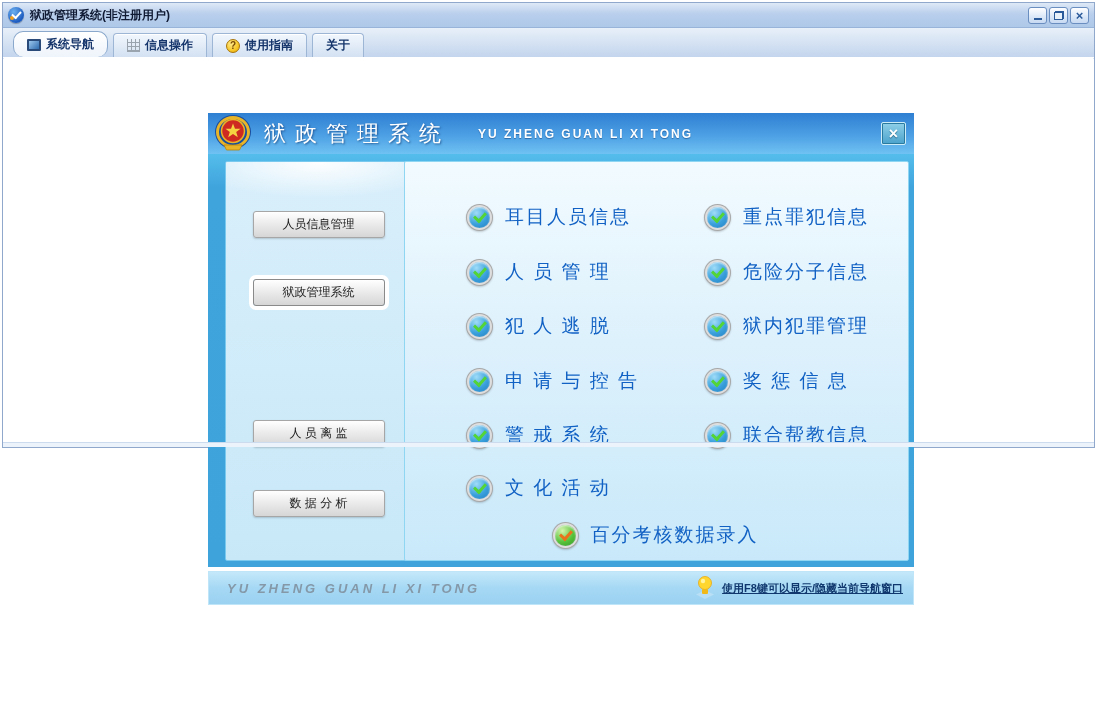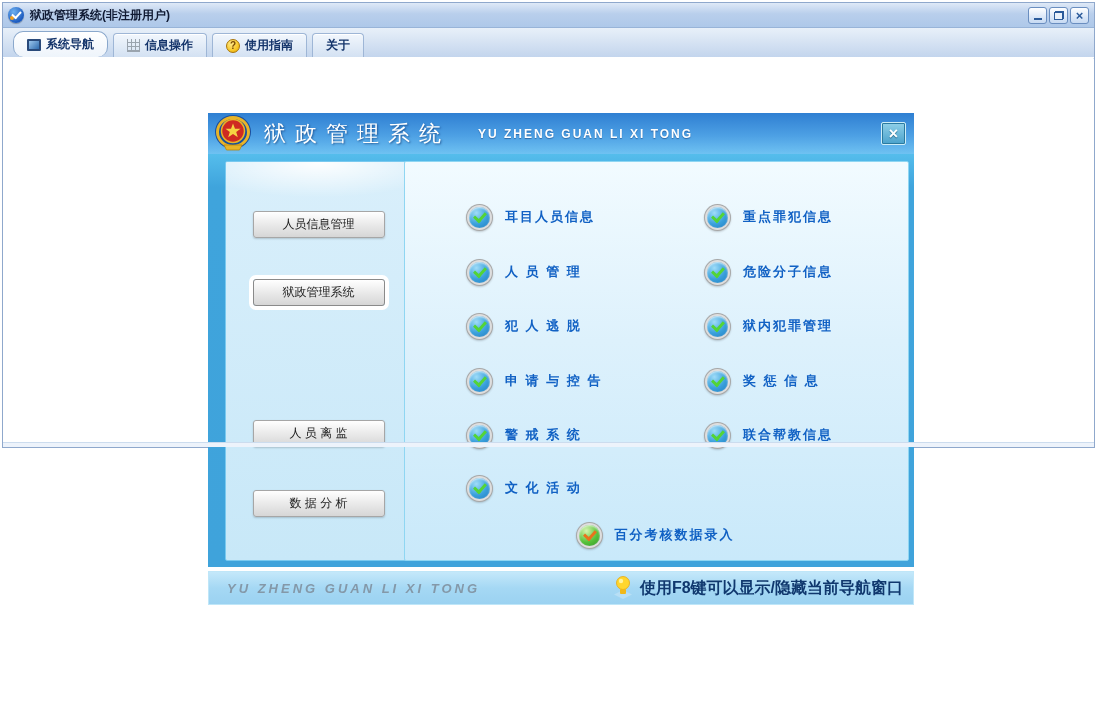--- a/index.html
+++ b/index.html
@@ -99,39 +99,39 @@
     border-color:#8a8a8a; }
 
   .main-panel { position:absolute; left:196px; top:7px; width:505px; height:400px;
     border:1px solid #8fd6f2; border-radius:2px;
     background:linear-gradient(180deg,#f2fbff 0%,#ddf1fc 45%,#c9e9fa 100%); }
 
   .menu-row { position:absolute; left:64px; right:10px; height:28px; display:flex; }
   .menu-cell { display:flex; align-items:center; gap:15px; width:238px; cursor:pointer; }
   .menu-cell.c2 { width:auto; }
   .menu-row.bottom-row { left:0; right:0; justify-content:center; }
-  .menu-label { font-size:13px; font-weight:bold; color:#1161c4; letter-spacing:2px;
+  .menu-label { font-size:19px; font-weight:normal; color:#1161c4; letter-spacing:2px;
     white-space:nowrap; }
   .chk { width:21px; height:21px; border-radius:50%; position:relative; flex:0 0 auto;
     background:radial-gradient(circle at 35% 28%,#9fdcf8,#3aa0dc 55%,#1f7cc0);
     box-shadow:0 0 0 2px #dedede, 0 0 0 3px #a8a8a8, 0 1px 2px 3px rgba(0,0,0,.18),
       inset 0 1px 2px rgba(255,255,255,.7); }
   .chk::after { content:""; position:absolute; left:5px; top:5px; width:9px; height:5px;
     border-left:3px solid #53d437; border-bottom:3px solid #53d437; transform:rotate(-48deg); }
   .chk.green { background:radial-gradient(circle at 35% 28%,#d6f5ae,#57c23a 55%,#2f9427); }
   .chk.green::after { border-color:#e8731c; }
 
   .dlg-footer { position:absolute; left:0; top:458px; width:706px; height:34px;
     border:1px solid #bfe6f8;
     background:linear-gradient(180deg,#c4e8fa 0%,#a5d8f4 50%,#9bd2f1 100%);
     display:flex; align-items:center; padding:0 10px 0 18px; }
   .brand { font-size:13px; font-weight:bold; font-style:italic; color:#8498a8;
     letter-spacing:3px; }
   .tip { margin-left:auto; display:flex; align-items:center; gap:6px; }
-  .tip-text { font-size:16px; font-weight:bold; color:#10386e; }
+  .tip-text { font-size:11px; font-weight:bold; color:#10386e;text-decoration:underline; }
 </style>
 </head>
 <body>
 
 <div class="window">
 
   <div class="titlebar">
     <div class="app-icon"></div>
     <div class="win-title">狱政管理系统(非注册用户)</div>
     <div class="win-controls">

